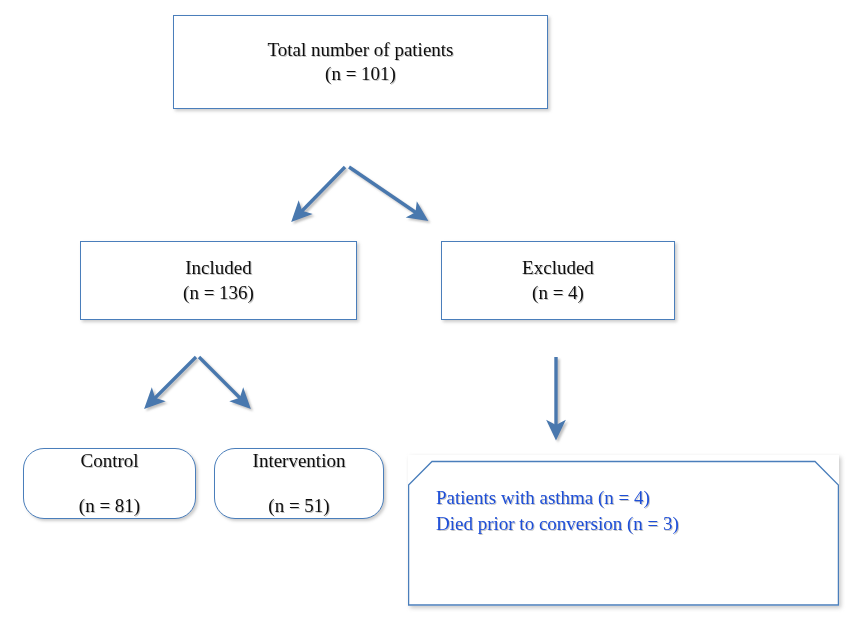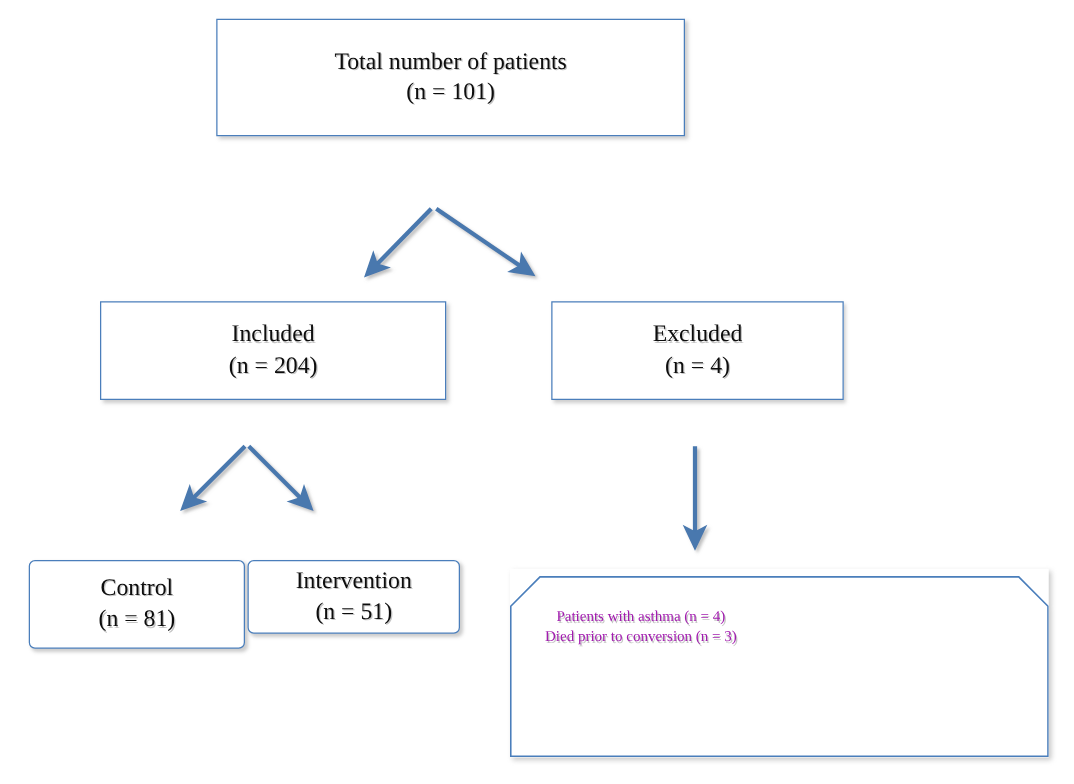--- a/index.html
+++ b/index.html
@@ -31,38 +31,38 @@
     line-height: 1.28;
     font-size: 19px;
     box-shadow: 2px 2px 3px rgba(120,120,120,0.38);
   }
   .node .line {
     display: block;
     white-space: pre;
     text-shadow: 1px 1px 0 rgba(150,150,150,0.55);
   }
 
-  .rounded { border-radius: 5px; }
+  .rounded { border-radius: 21px; justify-content: space-between; }
 
   
   .snip {
     position: absolute;
     box-sizing: border-box;
     background: #ffffff;
     display: block;
     filter: drop-shadow(2px 2px 2px rgba(120,120,120,0.40));
   }
   .snip svg { display: block; position: absolute; left: 0; top: 0; }
   .snip .snip-text {
     position: absolute;
     left: 28px;
     top: 30px;
-    text-align: center;
-    color: #a21caf;
-    font-size: 12px;
+    text-align: left;
+    color: #1d4ed8;
+    font-size: 19px;
     line-height: 1.37;
   }
   .snip .snip-text .line {
     display: block;
     white-space: pre;
     text-shadow: 1px 1px 0 rgba(150,150,150,0.55);
   }
 
   
   #arrows {
@@ -102,34 +102,34 @@
     </g>
   </svg>
 
   <div class="node" style="left:173px; top:15px; width:375px; height:94px;">
     <span class="line">Total number of patients</span>
     <span class="line">(n = 101)</span>
   </div>
 
   <div class="node" style="left:80px; top:241px; width:277px; height:79px;">
     <span class="line">Included</span>
-    <span class="line">(n = 204)</span>
+    <span class="line">(n = 136)</span>
   </div>
 
   <div class="node" style="left:415px; top:241px; width:234px; height:79px;margin-left:26px;">
     <span class="line">Excluded</span>
     <span class="line">(n = 4)</span>
   </div>
 
   <div class="node rounded" style="left:23px; top:448px; width:173px; height:71px;">
     <span class="line">Control</span>
     <span class="line">(n = 81)</span>
   </div>
 
-  <div class="node rounded" style="left:198px; top:448px; width:170px; height:59px;">
+  <div class="node rounded" style="left:214px; top:448px; width:170px; height:71px;">
     <span class="line">Intervention</span>
     <span class="line">(n = 51)</span>
   </div>
 
   <div class="snip" style="left:408px; top:455px; width:431px; height:151px;">
     <svg width="431" height="151" viewBox="0 0 431 151">
       <path d="M0.6,30 L24,6.5 L407,6.5 L430.4,30 L430.4,150 L0.6,150 Z" fill="#ffffff" stroke="#4a7ebb" stroke-width="1.3"></path>
     </svg>
     <div class="snip-text">
       <span class="line">Patients with asthma (n = 4)</span>

